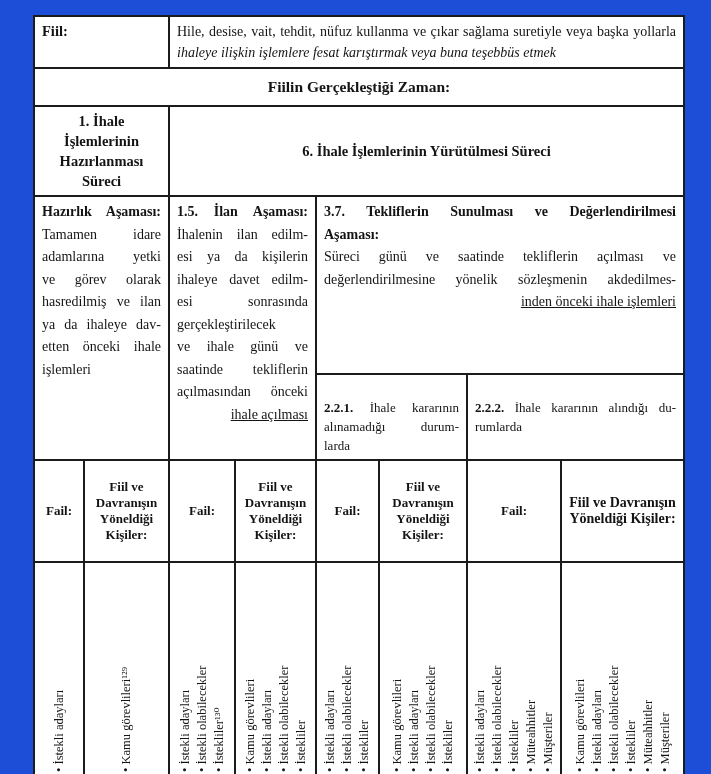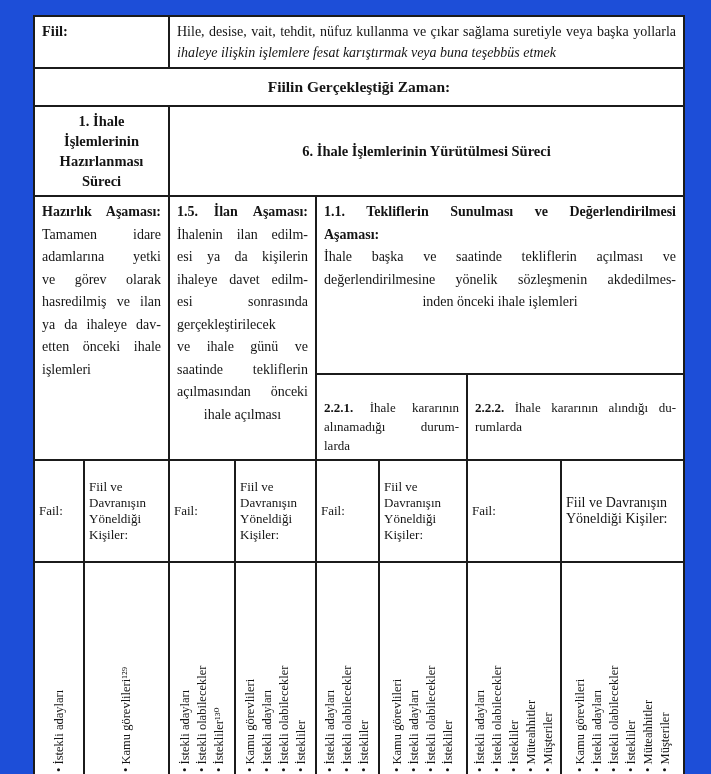--- a/index.html
+++ b/index.html
@@ -27,26 +27,26 @@
   tr.r2 .cbold{font-size:15.5px;}
   
   tr.r3 td{height:78px;vertical-align:middle;}
   tr.r3 .cbold{font-size:14.5px;line-height:20px;}
   
   tr.r4a td{height:168px;margin-top:15px;}
   tr.r4b td{height:56px;}
   .stage{font-size:14px;line-height:22.5px;}
   .jtitle{font-weight:bold;white-space:pre-line;text-align:justify;text-align-last:justify;}
   .jbody{white-space:pre-line;text-align:justify;text-align-last:justify;}
-  .jend{text-align:center;}
+  .jend{text-align:right;text-decoration:underline;}
   .sub{font-size:13px;line-height:19px;}
   .b{font-weight:bold;}
   
   tr.r5 td{height:94px;vertical-align:middle;padding:3px 4px;}
-  .hdr{font-weight:normal;font-size:13px;line-height:16px;text-align:left;white-space:pre-line;}
+  .hdr{font-weight:bold;font-size:13px;line-height:16px;text-align:center;white-space:pre-line;}
   .hdr-wide{font-size:14px;}
   
   tr.r6 td.vcell{height:206px;vertical-align:bottom;text-align:center;line-height:0;padding:3px 1px 6px;}
   .vlist{
     display:inline-block;
     writing-mode:vertical-rl;
     transform:rotate(180deg);
     height:194px;
     font-size:12.5px;line-height:17px;
     text-align:left;
@@ -116,23 +116,23 @@
 esi ya da kişilerin
 ihaleye davet edilm-
 esi sonrasında
 gerçekleştirilecek
 ve ihale günü ve
 saatinde tekliflerin
 açılmasından önceki</div>
         <div class="jend">ihale açılması</div>
       </td>
       <td colspan="4" class="stage">
-        <div class="jtitle">1.1. Tekliflerin Sunulması ve Değerlendirilmesi
+        <div class="jtitle">3.7. Tekliflerin Sunulması ve Değerlendirilmesi
 Aşaması:</div>
-        <div class="jbody">İhale başka ve saatinde tekliflerin açılması ve
+        <div class="jbody">Süreci günü ve saatinde tekliflerin açılması ve
 değerlendirilmesine yönelik sözleşmenin akdedilmes-</div>
         <div class="jend">inden önceki ihale işlemleri</div>
       </td>
     </tr>
 
     <tr class="r4b">
       <td colspan="2" class="sub">
         <div class="jbody">
           <span class="b">2.2.1.</span><span> İhale kararının
 alınamadığı durum-

